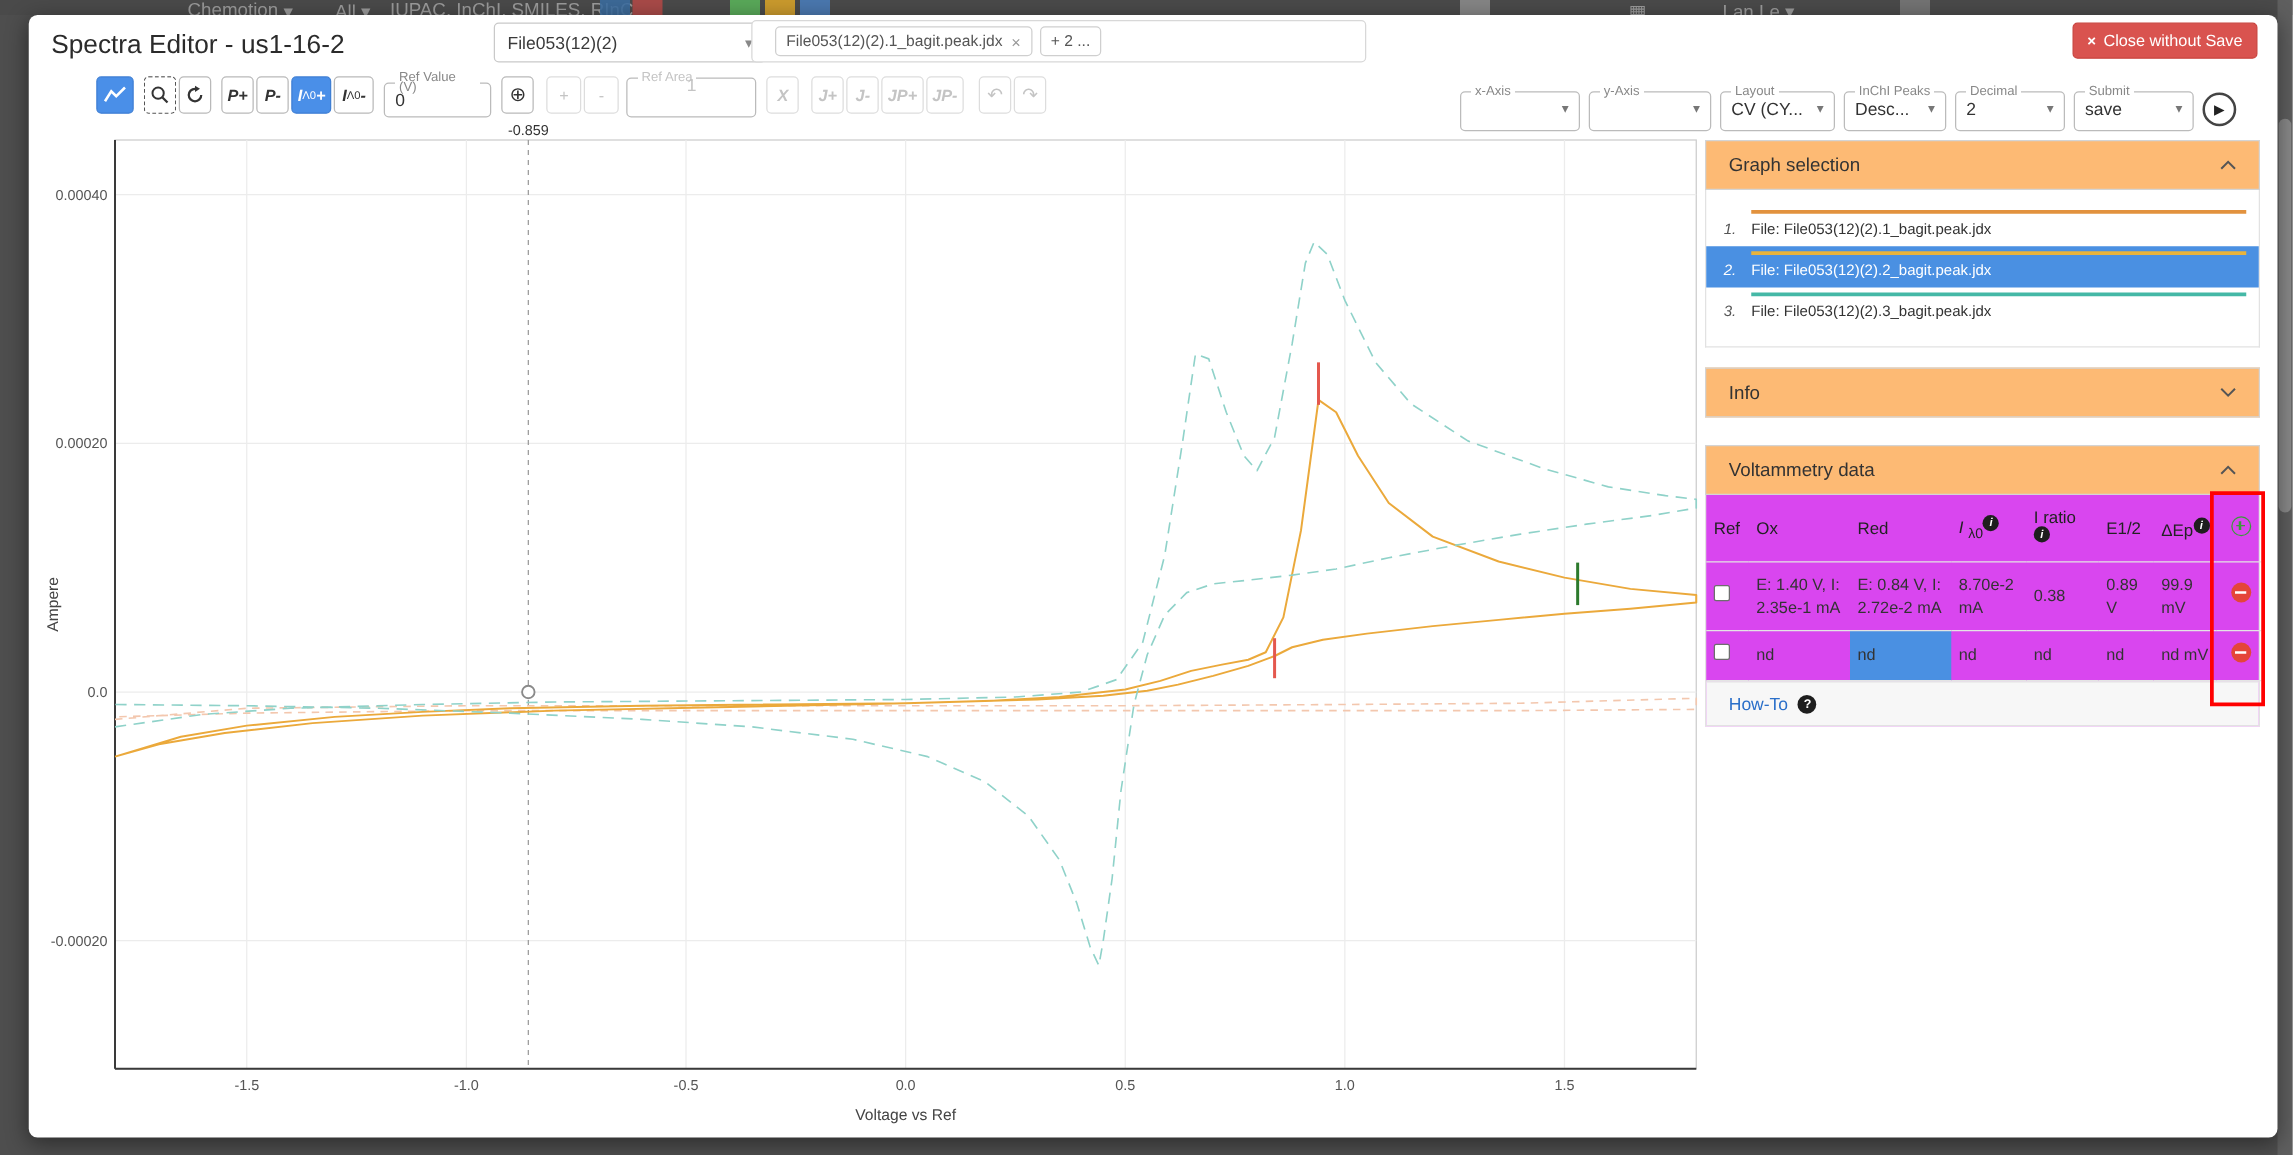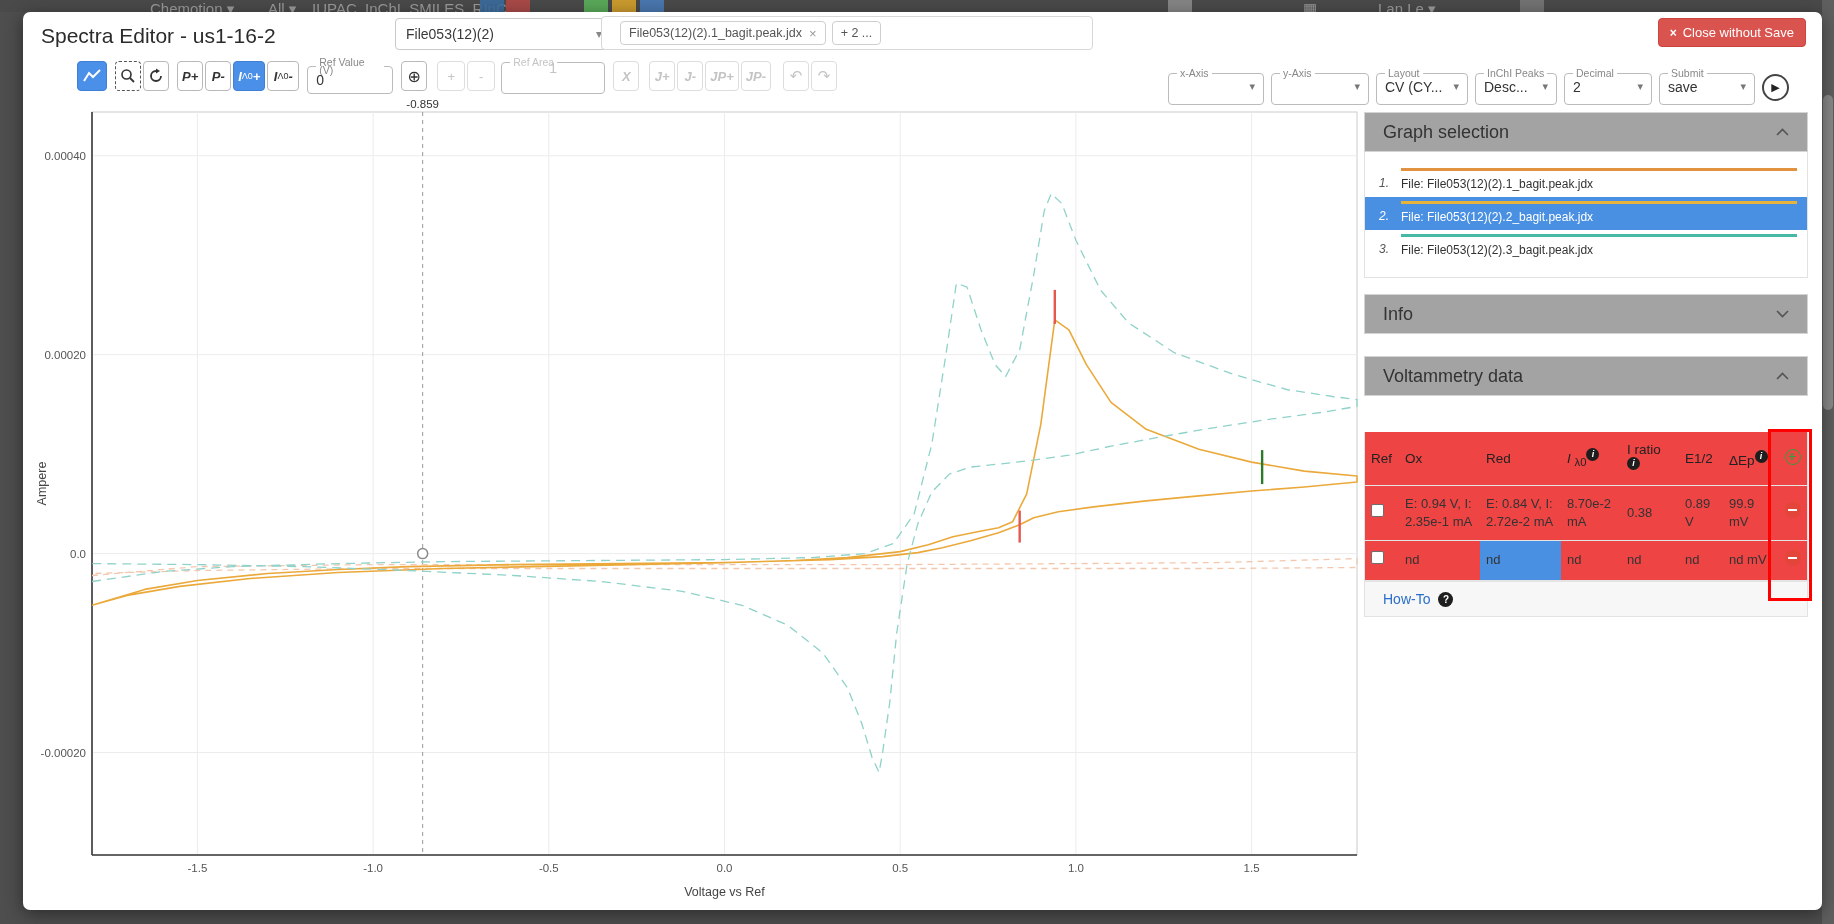--- a/index.html
+++ b/index.html
@@ -62,36 +62,36 @@
 
   .toolbar-right { position:absolute; left:1145px; top:44px; height:40px; display:flex; align-items:center; gap:7px;margin-top:11px; }
   .play-btn { width:27px; height:27px; border:2px solid #444; border-radius:50%; display:flex; align-items:center;
               justify-content:center; font-size:11px; color:#222; cursor:pointer; background:#fff; }
 
   
   .chart-wrap { position:absolute; left:7px; top:83px; width:1330px; height:810px; }
 
   
   .panel { position:absolute; left:1341px; top:100px; width:444px; }
-  .sec-header { height:40px; background:#a3a3a3; border:1px solid #d4d4d4; display:flex; align-items:center;
-                padding:0 18px; font-size:18px; color:#333; cursor:pointer; }
+  .sec-header { height:40px; background:#fdba74; border:1px solid #d4d4d4; display:flex; align-items:center;
+                padding:0 18px; font-size:15px; color:#333; cursor:pointer; }
   .sec-header svg { margin-left:auto; }
 
   .graph-list { border:1px solid #e2e2e2; border-top:none; background:#fff; padding:12px 0 14px; }
   .g-item { display:flex; align-items:flex-start; padding:4px 10px 5px 14px; cursor:pointer; }
   .g-item .num { font-style:italic; color:#555; font-size:12px; width:22px; padding-top:8px; }
   .g-item .body { flex:1; }
   .g-item .cline { height:0; border-top:3px solid; margin-bottom:3px; }
   .g-item .fname { font-size:12px; color:#333; white-space:nowrap; overflow:hidden; }
   .g-item.selected { background:#4a90e2; }
   .g-item.selected .num, .g-item.selected .fname { color:#fff; }
 
   .info-gap { height:16px; } .volt-gap { height:22px; }
 
-  .volt-card { border:1px solid #e2e2e2; border-top:none; background:#ef4444; position:relative;margin-top:36px; }
+  .volt-card { border:1px solid #e2e2e2; border-top:none; background:#d946ef; position:relative; }
   table.vtab { width:100%; border-collapse:collapse; table-layout:fixed; }
   table.vtab th { font-weight:normal; text-align:left; font-size:13.5px; color:#222; padding:10px 3px 10px 6px;
                   border-bottom:1px solid #e4e4e4; vertical-align:middle; }
   table.vtab td { font-size:13px; color:#333; padding:9px 3px 9px 6px; border-bottom:1px solid #e4e4e4;
                   vertical-align:middle; line-height:1.4; }
   .col-ref{width:34px;} .col-ox{width:81px;} .col-red{width:81px;} .col-il{width:60px;}
   .col-ir{width:58px;} .col-eh{width:44px;} .col-dep{width:50px;} .col-btn{width:36px;}
   .info-i { display:inline-block; width:13px; height:13px; background:#1e1e1e; color:#fff; border-radius:50%;
             font-size:9px; text-align:center; line-height:13px; font-style:italic; font-weight:bold; vertical-align:super; }
   .chk { display:inline-block; width:13px; height:13px; border:1.5px solid #6e6e6e; border-radius:2px; background:#fff; cursor:pointer; }
@@ -396,21 +396,21 @@
           <th>Ox</th>
           <th>Red</th>
           <th><i>I</i> <sub>λ0</sub><span class="info-i">i</span></th>
           <th><span>I ratio</span> <span class="info-i">i</span></th>
           <th>E1/2</th>
           <th><span>ΔEp</span><span class="info-i">i</span></th>
           <th style="text-align:center;"><span class="plus-btn"></span></th>
         </tr>
         <tr>
           <td><span class="chk"></span></td>
-          <td>E: 0.94 V, I: 2.35e-1 mA</td>
+          <td>E: 1.40 V, I: 2.35e-1 mA</td>
           <td>E: 0.84 V, I: 2.72e-2 mA</td>
           <td>8.70e-2 mA</td>
           <td>0.38</td>
           <td>0.89 V</td>
           <td>99.9 mV</td>
           <td style="text-align:center;"><span class="minus-btn"></span></td>
         </tr>
         <tr>
           <td><span class="chk"></span></td>
           <td>nd</td>

